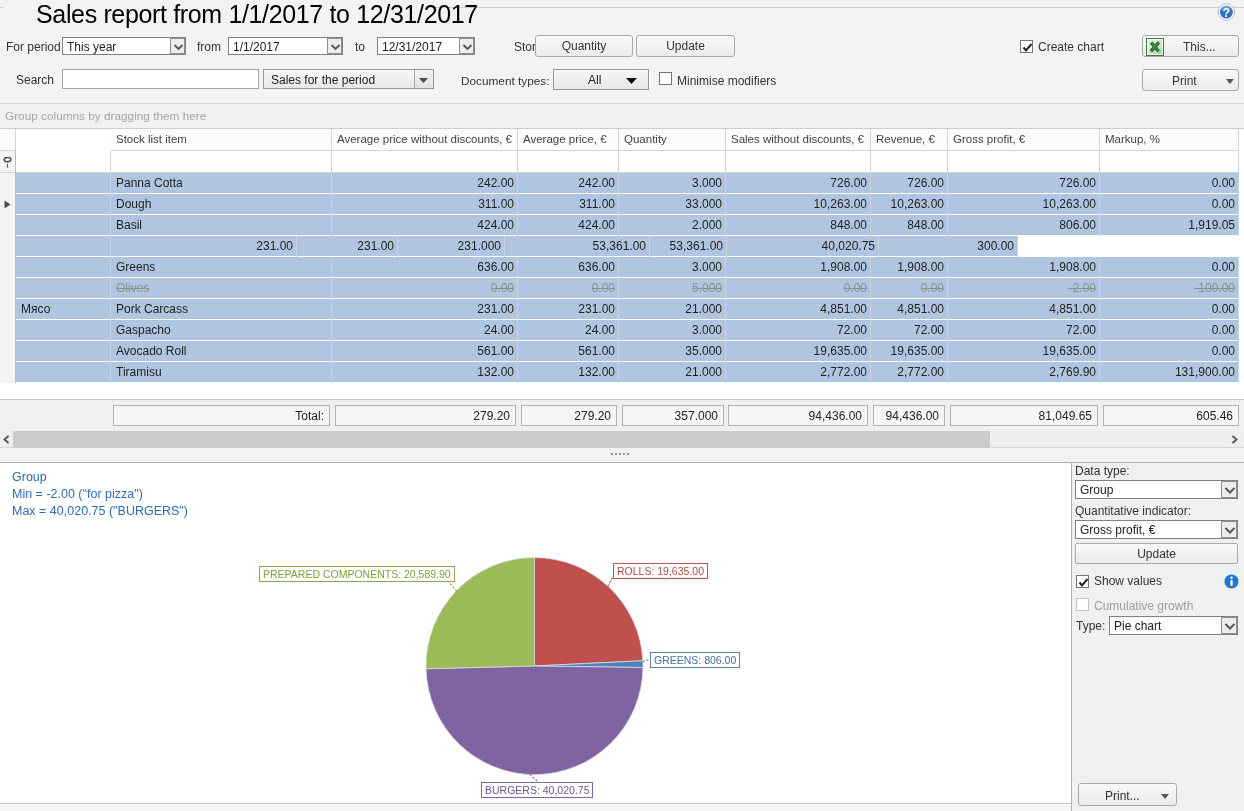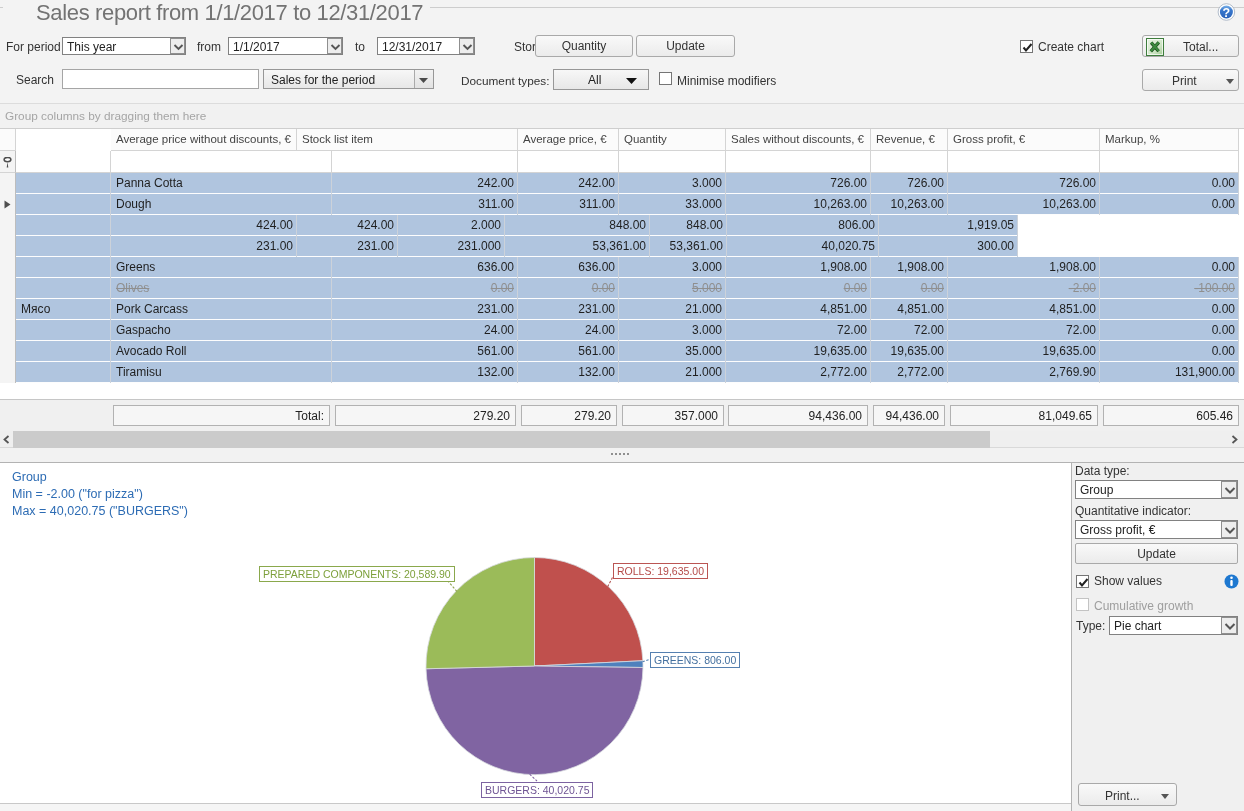--- a/index.html
+++ b/index.html
@@ -6,21 +6,21 @@
 html,body { width:1244px; height:811px; overflow:hidden; }
 #app {
   position:relative; width:1244px; height:811px;
   font-family:"Liberation Sans", sans-serif;
   background:#f3f3f3; overflow:hidden;
 }
 .abs { position:absolute; }
 .lbl { position:absolute; font-size:12px; color:#333; white-space:nowrap; }
 
 #title {
-  position:absolute; left:36px; top:0px; font-size:22px; letter-spacing:-0.35px; color:#737373;
+  position:absolute; left:36px; top:0px; font-size:25px; letter-spacing:-0.35px; color:#000000;
   white-space:nowrap;
 }
 .gline { position:absolute; top:7px; height:1px; background:#cdcdcd; }
 
 .btn {
   position:absolute; border:1px solid #a9a9a9; border-radius:3px;
   background:linear-gradient(#f9f9f9,#ebebeb);
   font-size:12px; color:#333; text-align:center;
 }
 
@@ -148,21 +148,21 @@
         <stop offset="0" stop-color="#eaf4e6"></stop>
             <stop offset="0.6" stop-color="#cfe6c6"></stop>
             <stop offset="1" stop-color="#9ec78f"></stop>
       </linearGradient>
         </defs>
       <rect x="0.5" y="0.5" width="17" height="17" fill="url(#gx)" stroke="#3e7d3c"></rect>
       <rect x="1.5" y="1.5" width="15" height="15" fill="none" stroke="#ffffff" opacity="0.7"></rect>
       <path d="M5.2 4.6 L12.6 13.2 M12.8 4.4 L4.8 13.4" stroke="#123f14" stroke-width="3.2" fill="none"></path>
       <path d="M5.2 4.4 L12.6 13 M12.8 4.2 L4.8 13.2" stroke="#3c8a3e" stroke-width="2.2" fill="none"></path>
     </svg>
-    <span style="position:absolute; left:40px; top:4px;">Total...</span>
+    <span style="position:absolute; left:40px; top:4px;">This...</span>
   </div>
 
   <div class="lbl" style="left:16px; top:73px;">Search</div>
   <div class="abs" style="left:62px; top:69px; width:197px; height:20px; background:#fff; border:1px solid #a5a5a5;"></div>
   <div class="gcombo" style="left:263px; top:69px; width:171px; height:20px;">
     <span style="position:absolute; left:7px; top:3px;">Sales for the period</span>
     <span style="position:absolute; right:0; top:0; bottom:0; width:19px; border-left:1px solid #aaa; background:linear-gradient(#f2f2f2,#e2e2e2);"></span>
     <svg style="position:absolute; right:5px; top:8px;" width="9" height="5">
         <path d="M0 0 L9 0 L4.5 5 Z" fill="#4a4a4a"></path>
       </svg>
@@ -184,22 +184,22 @@
   </div>
 
   <div id="band">
       <span>Group columns by dragging them here</span>
     </div>
 
   <div class="abs" style="left:0; top:129px; width:1244px; height:270px; background:#fff;"></div>
   <div class="grow" style="top:129px;">
     <div class="hcell" style="width:16px; padding:0;"></div>
     <div class="hcell" style="width:95px;margin-top:40px;">Category</div>
+    <div class="hcell" style="width:221px;">Stock list item</div>
     <div class="hcell" style="width:186px;">Average price without discounts, €</div>
-    <div class="hcell" style="width:221px;">Stock list item</div>
     <div class="hcell" style="width:101px;">Average price, €</div>
     <div class="hcell" style="width:107px;">Quantity</div>
     <div class="hcell" style="width:145px;">Sales without discounts, €</div>
     <div class="hcell" style="width:77px;">Revenue, €</div>
     <div class="hcell" style="width:152px;">Gross profit, €</div>
     <div class="hcell" style="width:139px;">Markup, %</div>
   </div>
 
   <div class="grow" style="top:151px;">
     <div class="fcell" style="width:16px; background:#f4f4f4; border-right-color:#bdbdbd;">
@@ -243,20 +243,21 @@
     <div class="dcell num" style="width:101px;">311.00</div>
     <div class="dcell num" style="width:107px;">33.000</div>
     <div class="dcell num" style="width:145px;">10,263.00</div>
     <div class="dcell num" style="width:77px;">10,263.00</div>
     <div class="dcell num" style="width:152px;">10,263.00</div>
     <div class="dcell num" style="width:139px;">0.00</div>
   </div>
   <div class="grow" style="top:215px;">
     <div class="dcell gut" style="width:16px; padding:0;"></div>
     <div class="dcell" style="width:95px;"></div>
+    <div class="dcell" style="width:221px;">Basil</div>
     <div class="dcell num" style="width:186px;">424.00</div>
     <div class="dcell num" style="width:101px;">424.00</div>
     <div class="dcell num" style="width:107px;">2.000</div>
     <div class="dcell num" style="width:145px;">848.00</div>
     <div class="dcell num" style="width:77px;">848.00</div>
     <div class="dcell num" style="width:152px;">806.00</div>
     <div class="dcell num" style="width:139px;">1,919.05</div>
   </div>
   <div class="grow" style="top:236px;">
     <div class="dcell gut" style="width:16px; padding:0;"></div>

